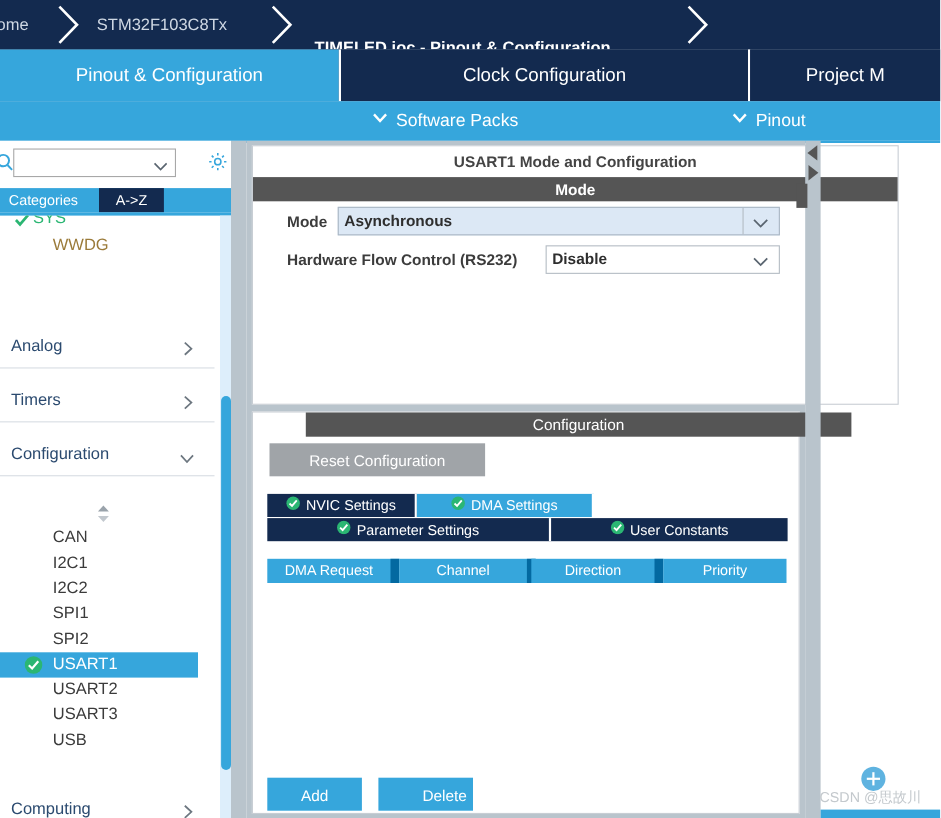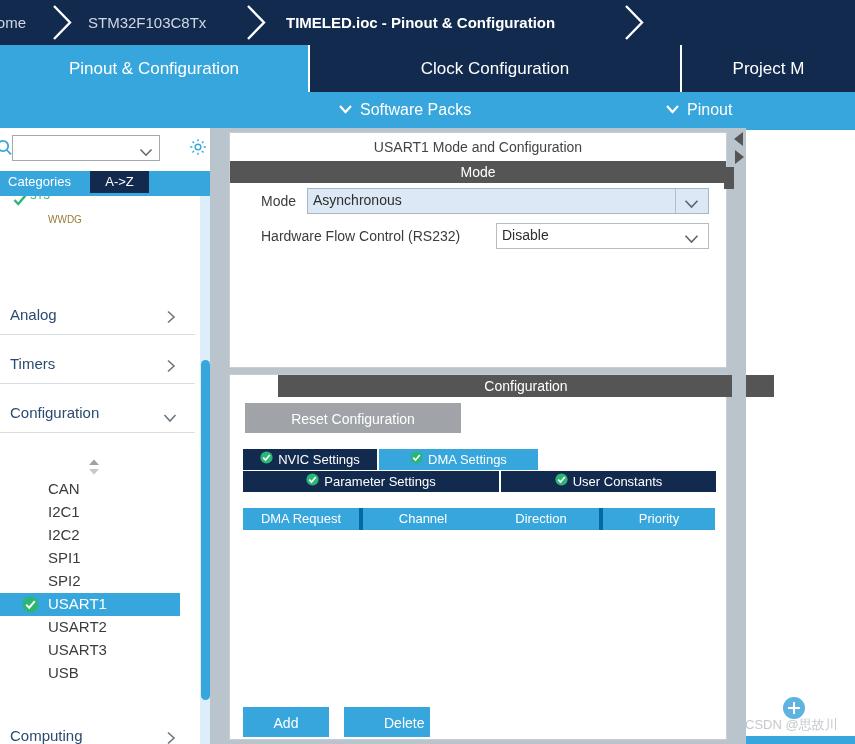--- a/index.html
+++ b/index.html
@@ -166,21 +166,21 @@
   }
 
   .sb-scroll {
     position: absolute;
     left: 0; top: 68px;
     width: 210px; height: 548px;
     overflow: hidden;
   }
   .tree-item {
     position: absolute;
-    font-size: 10px;
+    font-size: 15px;
     white-space: nowrap;
   }
   .tree-item.peri {
     left: 48px;
     color: #9b7b3a;
   }
   .tree-item.grp-sys {
     left: 30px;
     color: #2bb673;
   }
@@ -254,24 +254,25 @@
   
   .mainpanel {
     position: absolute;
     left: 224px; top: 128px;
     width: 508px; height: 616px;
     background: #b9c4cc;
   }
   .mode-card {
     position: absolute;
     left: 5px; top: 4px;
-    width: 498px; height: 236px;
+    width: 588px; height: 236px;
     background: #ffffff;
     border: 1px solid #c8ced4;
     box-sizing: border-box;
+    font-weight: bold;
   }
   .panel-title {
     position: absolute;
     left: 0; top: 0;
     width: 100%; height: 28px;
     line-height: 28px;
     text-align: center;
     font-size: 14px;
     color: #444444;
   }
@@ -321,21 +322,21 @@
     position: absolute;
     left: 5px; top: 246px;
     width: 498px; height: 366px;
     background: #ffffff;
     border: 1px solid #c8ced4;
     box-sizing: border-box;
   }
   .btn-reset {
     position: absolute;
     left: 15px; top: 28px;
-    width: 216px; height: 30px;
+    width: 196px; height: 30px;
     background: #a0a4a8;
     color: #ffffff;
     font-size: 14px;
     text-align: center;
     line-height: 30px;
     border: none;
     cursor: pointer;
     font-family: "Liberation Sans", sans-serif;
   }
   .settab {
@@ -362,21 +363,21 @@
   }
 
   .thead {
     position: absolute;
     top: 0; height: 22px;
     line-height: 22px;
     text-align: center;
     background: #36a6dc;
     color: #ffffff;
     font-size: 13px;
-    border-right: 4px solid #0369a1;
+    border-right: 8px solid #0369a1;
     box-sizing: border-box;
     white-space: nowrap;
     cursor: pointer;
   }
   .table-wrap {
     position: absolute;
     left: 13px; top: 133px;
     width: 472px; height: 160px;
     background: #ffffff;
   }
@@ -476,21 +477,21 @@
       <svg width="30" height="45" viewBox="0 0 30 45">
           <polyline points="6,6 22,22.5 6,39" fill="none" stroke="#ffffff" stroke-width="2.4"></polyline>
         </svg>
     </div>
     <div class="crumb dim" style="left:88px;">STM32F103C8Tx</div>
     <div class="crumb-sep" style="left:242px;">
       <svg width="30" height="45" viewBox="0 0 30 45">
           <polyline points="6,6 22,22.5 6,39" fill="none" stroke="#ffffff" stroke-width="2.4"></polyline>
         </svg>
     </div>
-    <div class="crumb active" style="left:286px;">TIMELED.ioc - Pinout &amp; Configuration</div>
+    <div class="crumb active" style="left:286px;margin-top:21px;">TIMELED.ioc - Pinout &amp; Configuration</div>
     <div class="crumb-sep" style="left:620px;">
       <svg width="30" height="45" viewBox="0 0 30 45">
           <polyline points="6,6 22,22.5 6,39" fill="none" stroke="#ffffff" stroke-width="2.4"></polyline>
         </svg>
     </div>
   </div>
 
   <div class="tabrow">
     <div class="tab selected" style="left:0px; width:308px;">Pinout &amp; Configuration</div>
     <div class="tab-divider" style="left:308px;"></div>

